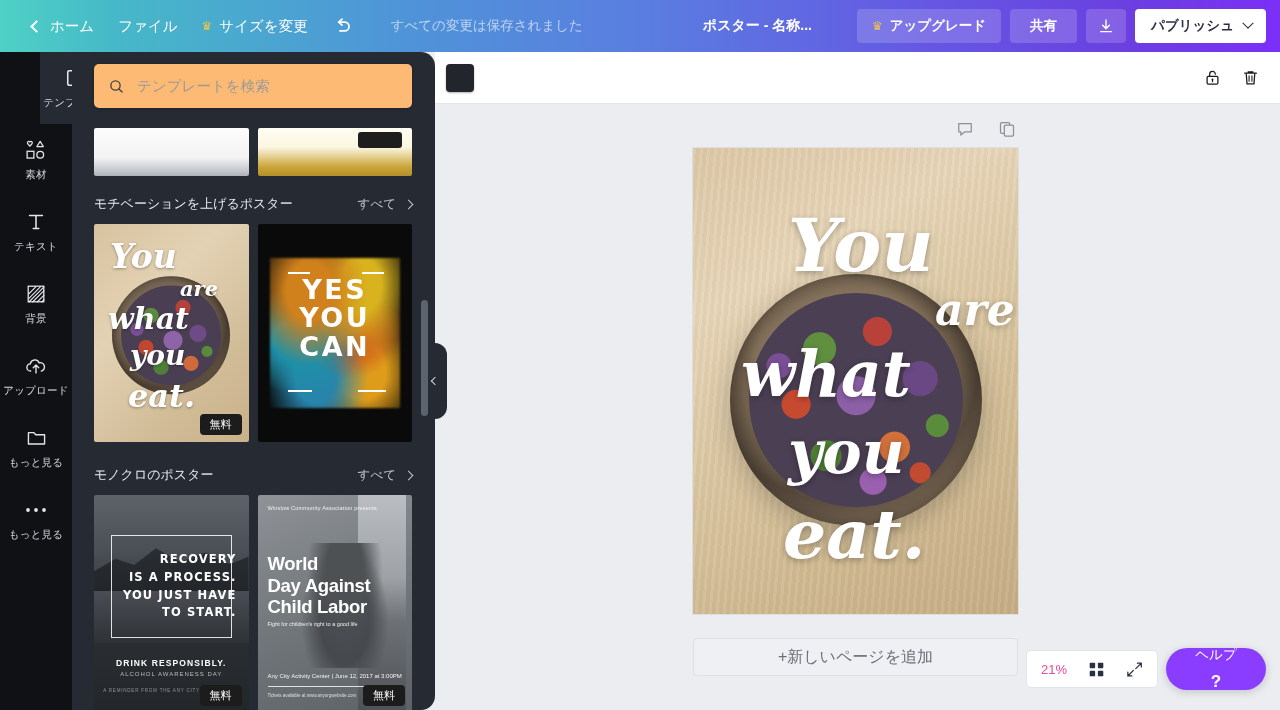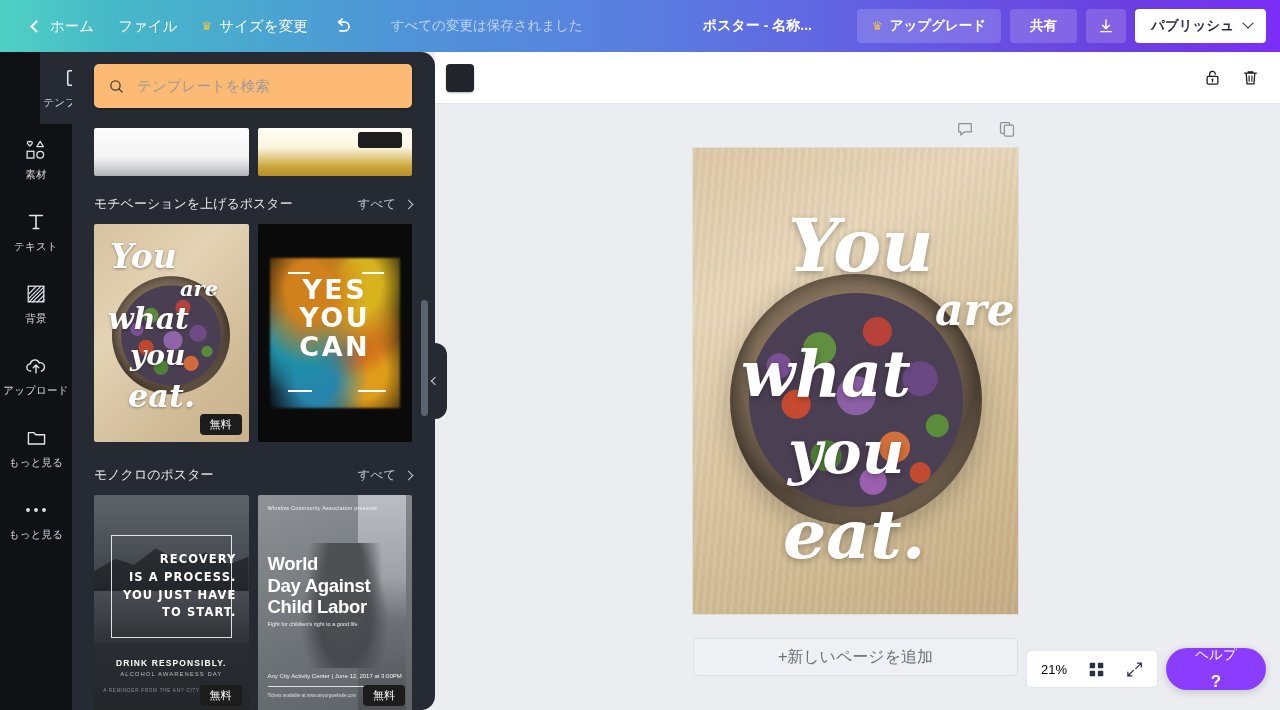--- a/index.html
+++ b/index.html
@@ -315,21 +315,21 @@
     background: #eef0f3; border: 1px solid #dcdfe3; border-radius: 4px;
     display: flex; align-items: center; justify-content: center;
     color: #6a6f78; font-size: 16px; cursor: pointer;
   }
   .zoombar {
     position: absolute; left: 1026px; top: 650px; width: 132px; height: 38px;
     background: #fff; border: 1px solid #e1e4e8; border-radius: 5px;
     display: flex; align-items: center; justify-content: space-between;
     padding: 0 14px;
   }
-  .zoompct { font-size: 13px; color: #000000; cursor: pointer; }
+  .zoompct { font-size: 13px; color: #ec4899; cursor: pointer; }
   .grid-ic, .exp-ic { cursor: pointer; display:flex; align-items:center; }
   .helpbtn {
     position: absolute; left: 1166px; top: 648px; width: 100px; height: 42px;
     background: #8b3dff; border-radius: 21px; display: flex; align-items: center;
     justify-content: center; gap: 8px; color: #fff; font-size: 13.5px;
     cursor: pointer; box-shadow: 0 2px 8px rgba(0,0,0,.18); flex-direction: column;
   }
   .help-q { font-size: 17px; font-weight: bold; }
 </style>
 </head>

